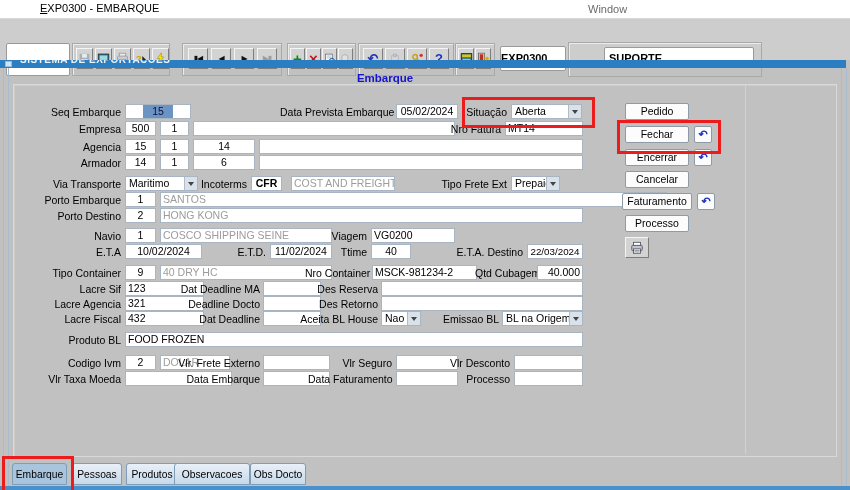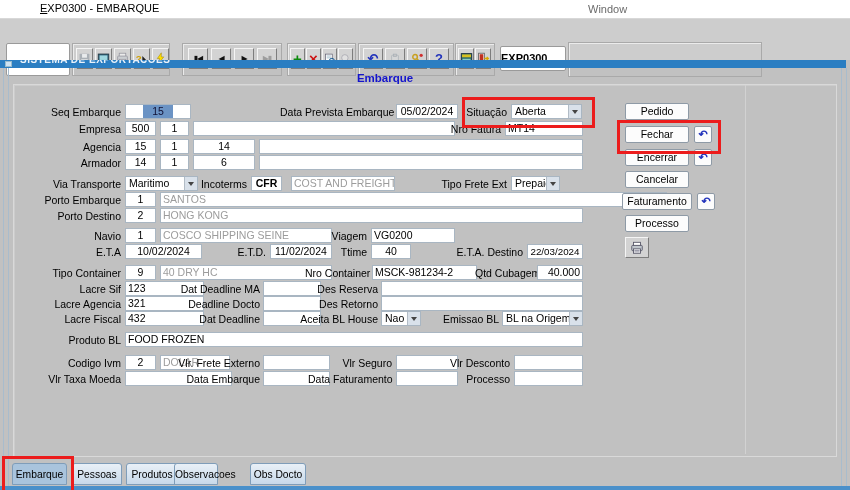--- a/index.html
+++ b/index.html
@@ -184,20 +184,21 @@
     <div class="tbtn" style="left:475px;width:16px">
       <svg width="13" height="13" viewBox="0 0 16 16">
           <rect x="2" y="1.5" width="7" height="13" fill="#fff" stroke="#555"></rect>
           <rect x="3.2" y="2.7" width="4.6" height="10.6" fill="#c03020"></rect>
           <path d="M9,8 h5 M12,6 l2,2 l-2,2" stroke="#d8a800" stroke-width="1.6" fill="none"></path>
         </svg>
     </div>
 
     <div class="codebox">EXP0300</div>
     <div class="supgroup"></div>
+    <div class="supbox">SUPORTE</div>
   </div>
 
   <div class="mdibar">
     <div class="mdiicon"></div>
     <span class="mdititle">SISTEMA DE EXPORTACOES</span>
   </div>
 
   <div class="edge" style="left:3px;top:68px;height:418px"></div>
   <div class="edge" style="left:8px;top:68px;height:418px"></div>
   <div class="edge" style="left:841px;top:68px;height:418px"></div>
@@ -333,21 +334,21 @@
         <rect x="2" y="5" width="12" height="6" rx="1" fill="#c0c6cc" stroke="#556"></rect>
         <rect x="4" y="9" width="8" height="5" fill="#fff" stroke="#556"></rect>
         <line x1="5" y1="10.8" x2="11" y2="10.8" stroke="#889"></line>
         <line x1="5" y1="12.4" x2="11" y2="12.4" stroke="#889"></line>
       </svg>
   </div>
 
   <div class="tab active" style="left:12px;width:55px">Embarque</div>
   <div class="tab" style="left:72px;width:50px">Pessoas</div>
   <div class="tab" style="left:126px;width:52px">Produtos</div>
-  <div class="tab" style="left:174px;width:44px">Observacoes</div>
+  <div class="tab" style="left:174px;width:76px">Observacoes</div>
   <div class="tab" style="left:250px;width:56px">Obs Docto</div>
   <div class="bstrip"></div>
 
   <div class="ann" style="left:462px;top:97px;width:127px;height:25px"></div>
   <div class="ann" style="left:617px;top:120px;width:98px;height:28px"></div>
   <div class="ann" style="left:2px;top:456px;width:66px;height:32px"></div>
 
 </div>
 
 </body></html>

